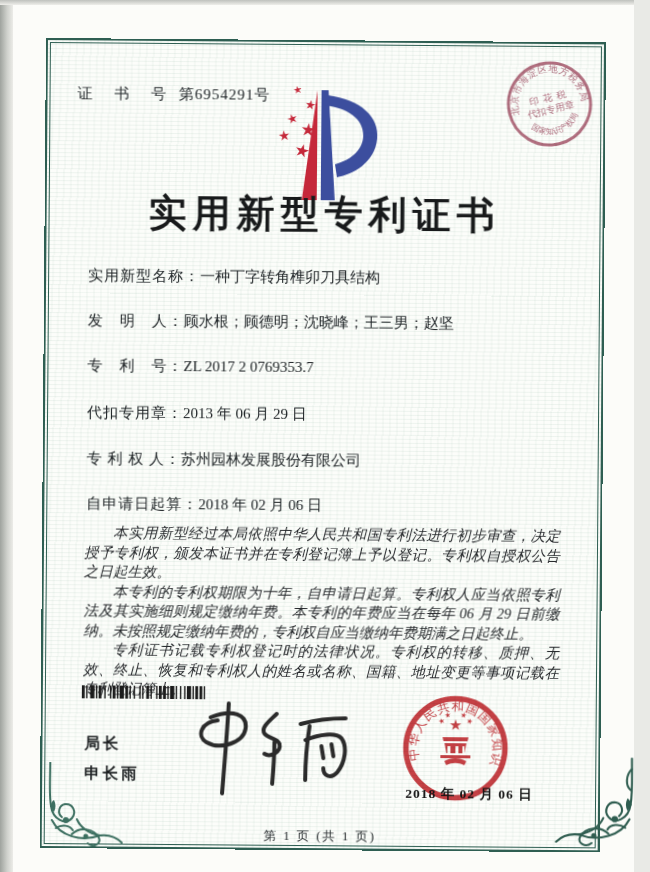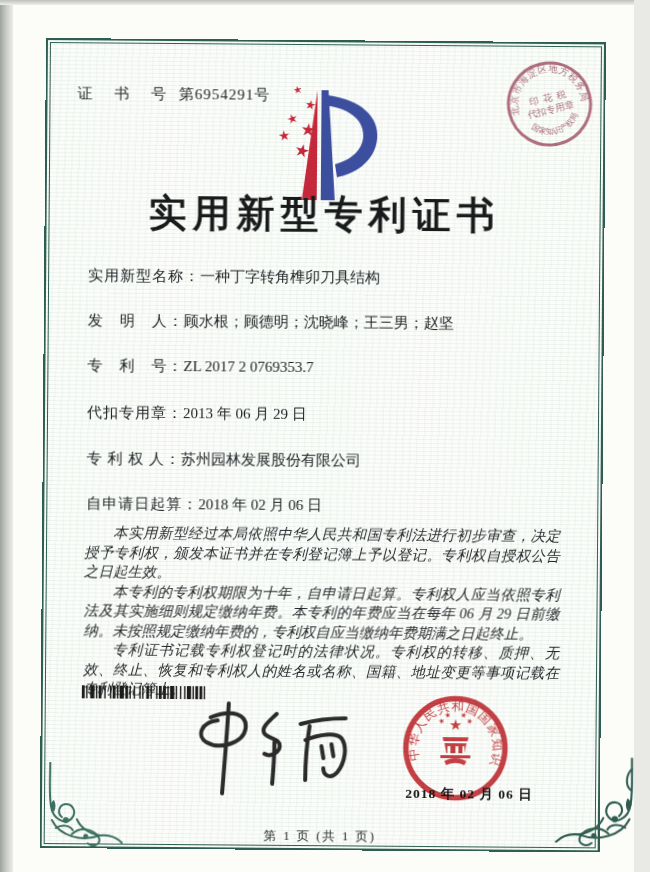--- a/index.html
+++ b/index.html
@@ -145,20 +145,24 @@
         <rect x="93.8" y="0" width="1.4" height="13" fill="#1c1c1c"></rect>
         <rect x="98.0" y="0" width="1.4" height="13" fill="#1c1c1c"></rect>
         <rect x="102.2" y="0" width="1.4" height="13" fill="#1c1c1c"></rect>
         <rect x="105.0" y="0" width="4.2" height="13" fill="#1c1c1c"></rect>
         <rect x="110.6" y="0" width="1.4" height="13" fill="#1c1c1c"></rect>
         <rect x="113.4" y="0" width="2.8" height="13" fill="#1c1c1c"></rect>
         <rect x="117.6" y="0" width="2.8" height="13" fill="#1c1c1c"></rect>
         <rect x="121.8" y="0" width="1.4" height="13" fill="#1c1c1c"></rect>
       </svg>
 
+    <div class="director">
+      <div>局长</div>
+      <div>申长雨</div>
+    </div>
 
     <svg class="signature" viewBox="0 0 185 118">
       <g fill="none" stroke="#1a1a1a" stroke-width="4" stroke-linecap="round" stroke-linejoin="round" opacity="0.92">
         <path d="M38,24 C60,15 75,21 73,35 C71,49 48,57 34,49 C24,43 28,29 45,27"></path>
         <path d="M56,10 C55,32 53,60 50,100"></path>
         <path d="M104,20 C96,28 88,34 92,40 C96,45 105,44 107,50 C109,58 98,64 92,60"></path>
         <path d="M102,48 C102,66 101,78 100,90"></path>
         <path d="M128,30 C142,26 158,24 173,24"></path>
         <path d="M137,32 C134,52 133,70 133,86"></path>
         <path d="M133,46 C147,40 163,38 169,44 C175,52 173,68 165,78 C159,85 151,82 151,74"></path>

